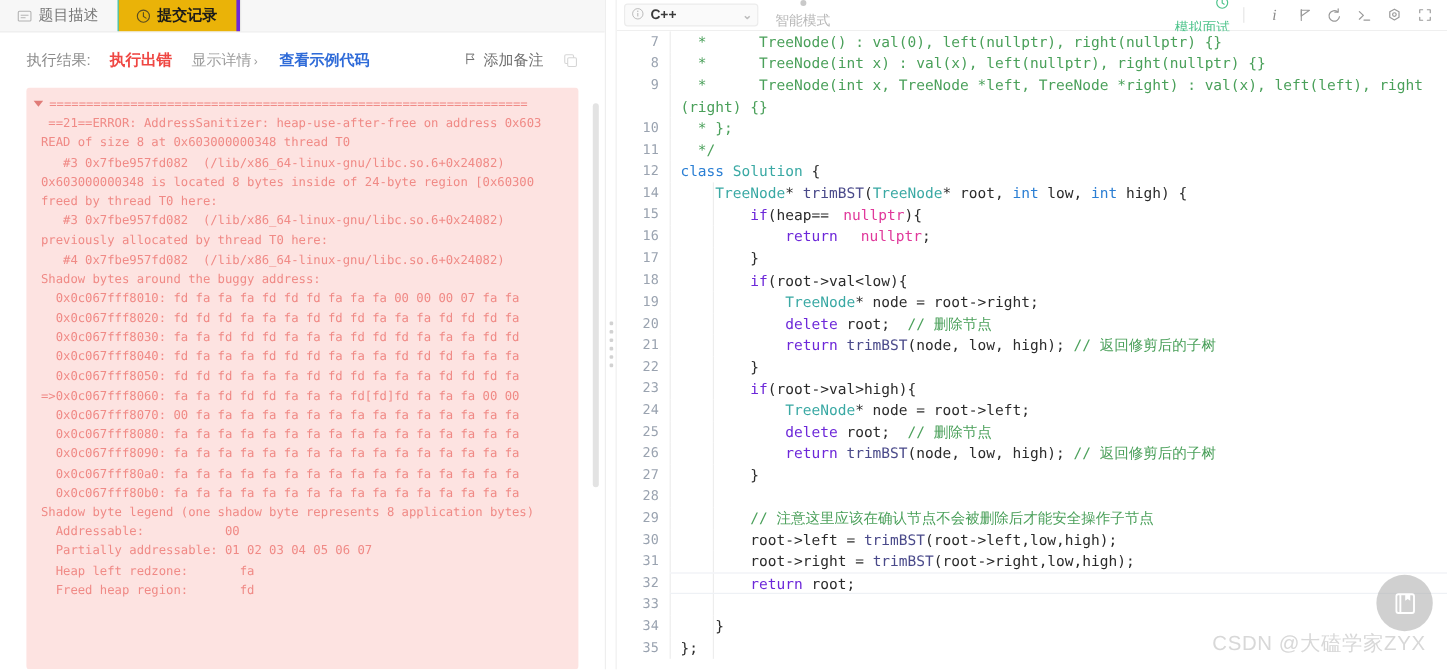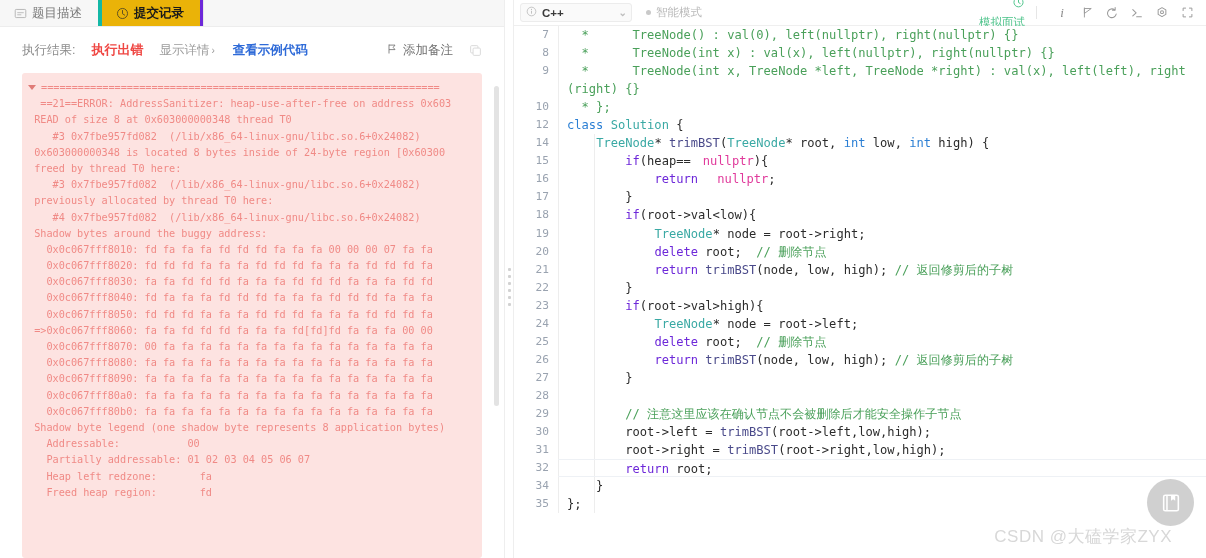--- a/index.html
+++ b/index.html
@@ -29,21 +29,21 @@
     position: relative;
   }
   .tab {
     display: flex; align-items: center; gap: 5px;
     padding: 0 16px 0 14px;
     font-size: 12.5px;
     color: #767676;
     cursor: pointer;
     position: relative;
     white-space: nowrap;
-    border-right: 4px solid #14b8a6;
+    border-right: 1px solid #14b8a6;
   }
   .tab .t-icon { display:inline-flex; width:13px; height:13px; align-items:center; justify-content:center; opacity:.75;}
   .tab .t-icon svg { display:block; }
   .tab.active {
     background: #eab308;
     color: #1a1a1a;
     font-weight: 600;
     border-right: 3px solid #6d28d9;
   }
   #tab-filler { flex: 1; background: #f7f7f7; border-left:1px solid #e8e8e8;}
@@ -139,21 +139,21 @@
     display:flex; align-items:center; gap:5px;
     border: 1px solid #ececec; border-radius: 3px;
     background: #fafafa;
     height: 19px; padding: 0 4px 0 5px;
     font-size: 11.5px; color:#3a3a3a; font-weight:600;
     cursor: pointer;
     min-width: 112px;
   }
   #lang-select .lang-name { flex:1; }
   #lang-select .chev-d { color:#bdbdbd; font-size:10px; }
-  #smart-mode { display:flex;align-items:center;gap:5px;margin-left:14px;font-size:11.5px;color:#b9b9b9;cursor:pointer;}
+  #smart-mode { display:flex;align-items:center;gap:5px;margin-left:14px;font-size:11.5px;color:#b9b9b9;cursor:pointer;flex-direction:column;}
   #smart-mode .dot { width:5px;height:5px;border-radius:50%;background:#c9c9c9;display:block;}
   .tb-spacer { flex:1; }
   #mock-interview { display:flex;align-items:flex-end;gap:5px;color:#4cc38a;font-size:11.5px;cursor:pointer;flex-direction:column;}
   .tb-div { width:1px;height:13px;background:#e6e6e6;margin:0 11px; }
   .tb-ico { width:22px;height:22px;display:flex;align-items:center;justify-content:center;color:#9a9a9a;cursor:pointer;margin-left:3px;}
   .tb-ico.italic { font-family:"Liberation Serif", serif; font-style:italic; font-size:13px; color:#8a8a8a;}
 
   
   #code-area {
     flex:1 1 auto; position:relative; overflow:hidden;
@@ -193,21 +193,21 @@
     position:absolute; right:12px; bottom:32px;
     width:47px;height:47px;border-radius:50%;
     background:rgba(170,170,170,.55);
     display:flex;align-items:center;justify-content:center;
     cursor:pointer;
   }
   #book-fab svg { display:block; }
 
   
   #watermark {
-    position:absolute; right:34px; bottom:10px;
+    position:absolute; right:18px; bottom:10px;
     font-size:17px; color:#d8d8d8; letter-spacing:.5px;
     font-family:"Liberation Sans", sans-serif;
     user-select:none; white-space:nowrap;
   }
 </style>
 </head>
 <body>
 
 <div id="app">
 
@@ -342,40 +342,42 @@
           </svg>
       </div>
     </div>
 
     <div id="code-area">
         <div class="code-line"><div class="gutter">7</div><div class="content indent-bar"><span class="cmt">  *      TreeNode() : val(0), left(nullptr), right(nullptr) {}</span></div></div>
         <div class="code-line"><div class="gutter">8</div><div class="content indent-bar"><span class="cmt">  *      TreeNode(int x) : val(x), left(nullptr), right(nullptr) {}</span></div></div>
         <div class="code-line tall"><div class="gutter">9</div><div class="content indent-bar"><span class="cmt">  *      TreeNode(int x, TreeNode *left, TreeNode *right) : val(x), left(left), right</span><span class="cmt">
 (right) {}</span></div></div>
         <div class="code-line"><div class="gutter">10</div><div class="content indent-bar"><span class="cmt">  * };</span></div></div>
+        <div class="code-line"><div class="gutter">11</div><div class="content indent-bar"><span class="cmt">  */</span></div></div>
         <div class="code-line"><div class="gutter">12</div><div class="content indent-bar"><span class="kw">class </span><span class="type">Solution</span><span class="plain"> {</span></div></div>
         <div class="code-line"><div class="gutter">14</div><div class="content indent-bar indent-bar2"><span class="plain">    </span><span class="type">TreeNode</span><span class="plain">* </span><span class="fn">trimBST</span><span class="plain">(</span><span class="type">TreeNode</span><span class="plain">* root, </span><span class="kw">int</span><span class="plain"> low, </span><span class="kw">int</span><span class="plain"> high) {</span></div></div>
         <div class="code-line"><div class="gutter">15</div><div class="content indent-bar indent-bar2"><span class="plain">        </span><span class="ctrl">if</span><span class="plain">(heap==</span><span class="lit">nullptr</span><span class="plain">){</span></div></div>
         <div class="code-line"><div class="gutter">16</div><div class="content indent-bar indent-bar2"><span class="plain">            </span><span class="ctrl">return</span><span class="plain"> </span><span class="lit">nullptr</span><span class="plain">;</span></div></div>
         <div class="code-line"><div class="gutter">17</div><div class="content indent-bar indent-bar2"><span class="plain">        }</span></div></div>
         <div class="code-line"><div class="gutter">18</div><div class="content indent-bar indent-bar2"><span class="plain">        </span><span class="ctrl">if</span><span class="plain">(root-&gt;val&lt;low){</span></div></div>
         <div class="code-line"><div class="gutter">19</div><div class="content indent-bar indent-bar2"><span class="plain">            </span><span class="type">TreeNode</span><span class="plain">* node = root-&gt;right;</span></div></div>
         <div class="code-line"><div class="gutter">20</div><div class="content indent-bar indent-bar2"><span class="plain">            </span><span class="ctrl">delete</span><span class="plain"> root;  </span><span class="cmt">// 删除节点</span></div></div>
         <div class="code-line"><div class="gutter">21</div><div class="content indent-bar indent-bar2"><span class="plain">            </span><span class="ctrl">return</span><span class="plain"> </span><span class="fn">trimBST</span><span class="plain">(node, low, high); </span><span class="cmt">// 返回修剪后的子树</span></div></div>
         <div class="code-line"><div class="gutter">22</div><div class="content indent-bar indent-bar2"><span class="plain">        }</span></div></div>
         <div class="code-line"><div class="gutter">23</div><div class="content indent-bar indent-bar2"><span class="plain">        </span><span class="ctrl">if</span><span class="plain">(root-&gt;val&gt;high){</span></div></div>
         <div class="code-line"><div class="gutter">24</div><div class="content indent-bar indent-bar2"><span class="plain">            </span><span class="type">TreeNode</span><span class="plain">* node = root-&gt;left;</span></div></div>
         <div class="code-line"><div class="gutter">25</div><div class="content indent-bar indent-bar2"><span class="plain">            </span><span class="ctrl">delete</span><span class="plain"> root;  </span><span class="cmt">// 删除节点</span></div></div>
         <div class="code-line"><div class="gutter">26</div><div class="content indent-bar indent-bar2"><span class="plain">            </span><span class="ctrl">return</span><span class="plain"> </span><span class="fn">trimBST</span><span class="plain">(node, low, high); </span><span class="cmt">// 返回修剪后的子树</span></div></div>
         <div class="code-line"><div class="gutter">27</div><div class="content indent-bar indent-bar2"><span class="plain">        }</span></div></div>
         <div class="code-line"><div class="gutter">28</div><div class="content indent-bar indent-bar2"><span class="plain"></span></div></div>
         <div class="code-line"><div class="gutter">29</div><div class="content indent-bar indent-bar2"><span class="plain">        </span><span class="cmt">// 注意这里应该在确认节点不会被删除后才能安全操作子节点</span></div></div>
         <div class="code-line"><div class="gutter">30</div><div class="content indent-bar indent-bar2"><span class="plain">        root-&gt;left = </span><span class="fn">trimBST</span><span class="plain">(root-&gt;left,low,high);</span></div></div>
         <div class="code-line"><div class="gutter">31</div><div class="content indent-bar indent-bar2"><span class="plain">        root-&gt;right = </span><span class="fn">trimBST</span><span class="plain">(root-&gt;right,low,high);</span></div></div>
         <div class="code-line active"><div class="gutter">32</div><div class="content indent-bar indent-bar2"><span class="plain">        </span><span class="ctrl">return</span><span class="plain"> root;</span></div></div>
+        <div class="code-line"><div class="gutter">33</div><div class="content indent-bar indent-bar2"><span class="plain"></span></div></div>
         <div class="code-line"><div class="gutter">34</div><div class="content indent-bar indent-bar2"><span class="plain">    }</span></div></div>
         <div class="code-line"><div class="gutter">35</div><div class="content indent-bar indent-bar2"><span class="plain">};</span></div></div>
       </div>
 
     <div id="book-fab">
       <svg width="22" height="22" viewBox="0 0 24 24">
           <rect x="4" y="3.5" width="16" height="17" rx="1.8" fill="none" stroke="#ffffff" stroke-width="1.7"></rect>
           <line x1="7.6" y1="3.5" x2="7.6" y2="20.5" stroke="#ffffff" stroke-width="1.7"></line>
           <path d="M12 3.5v6l2.3-1.6L16.6 9.5v-6z" fill="#ffffff"></path>
         </svg>

